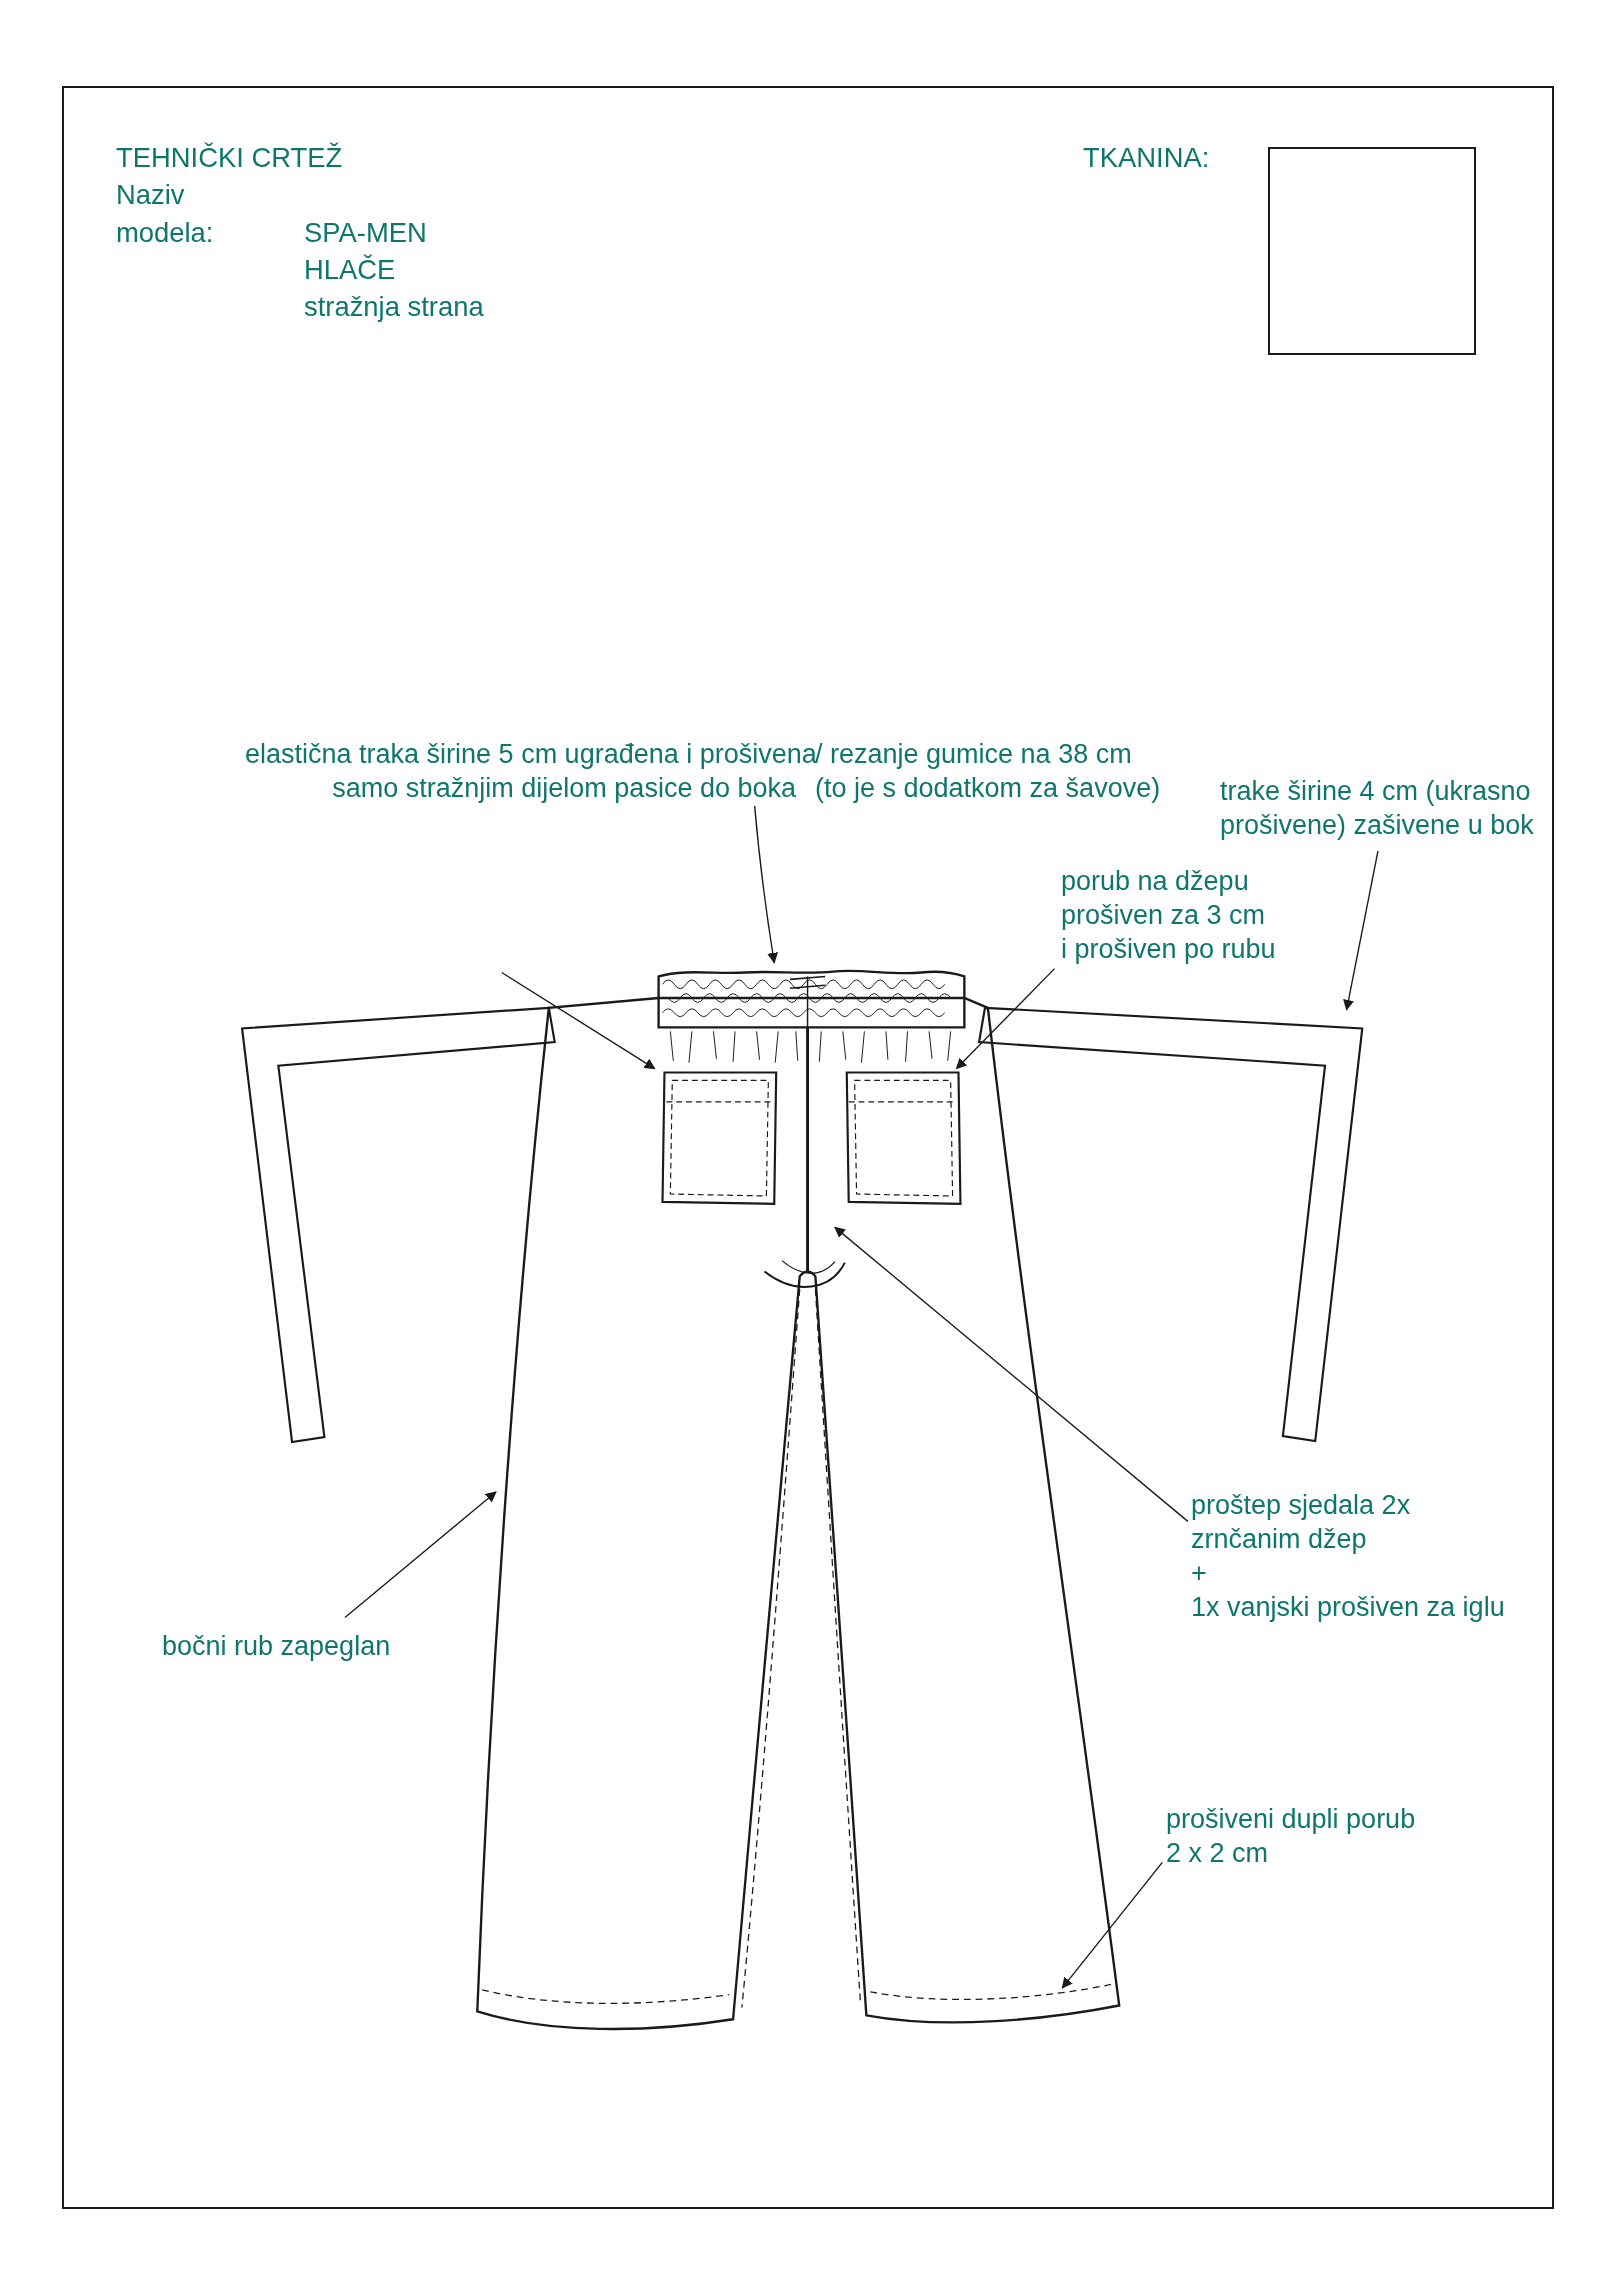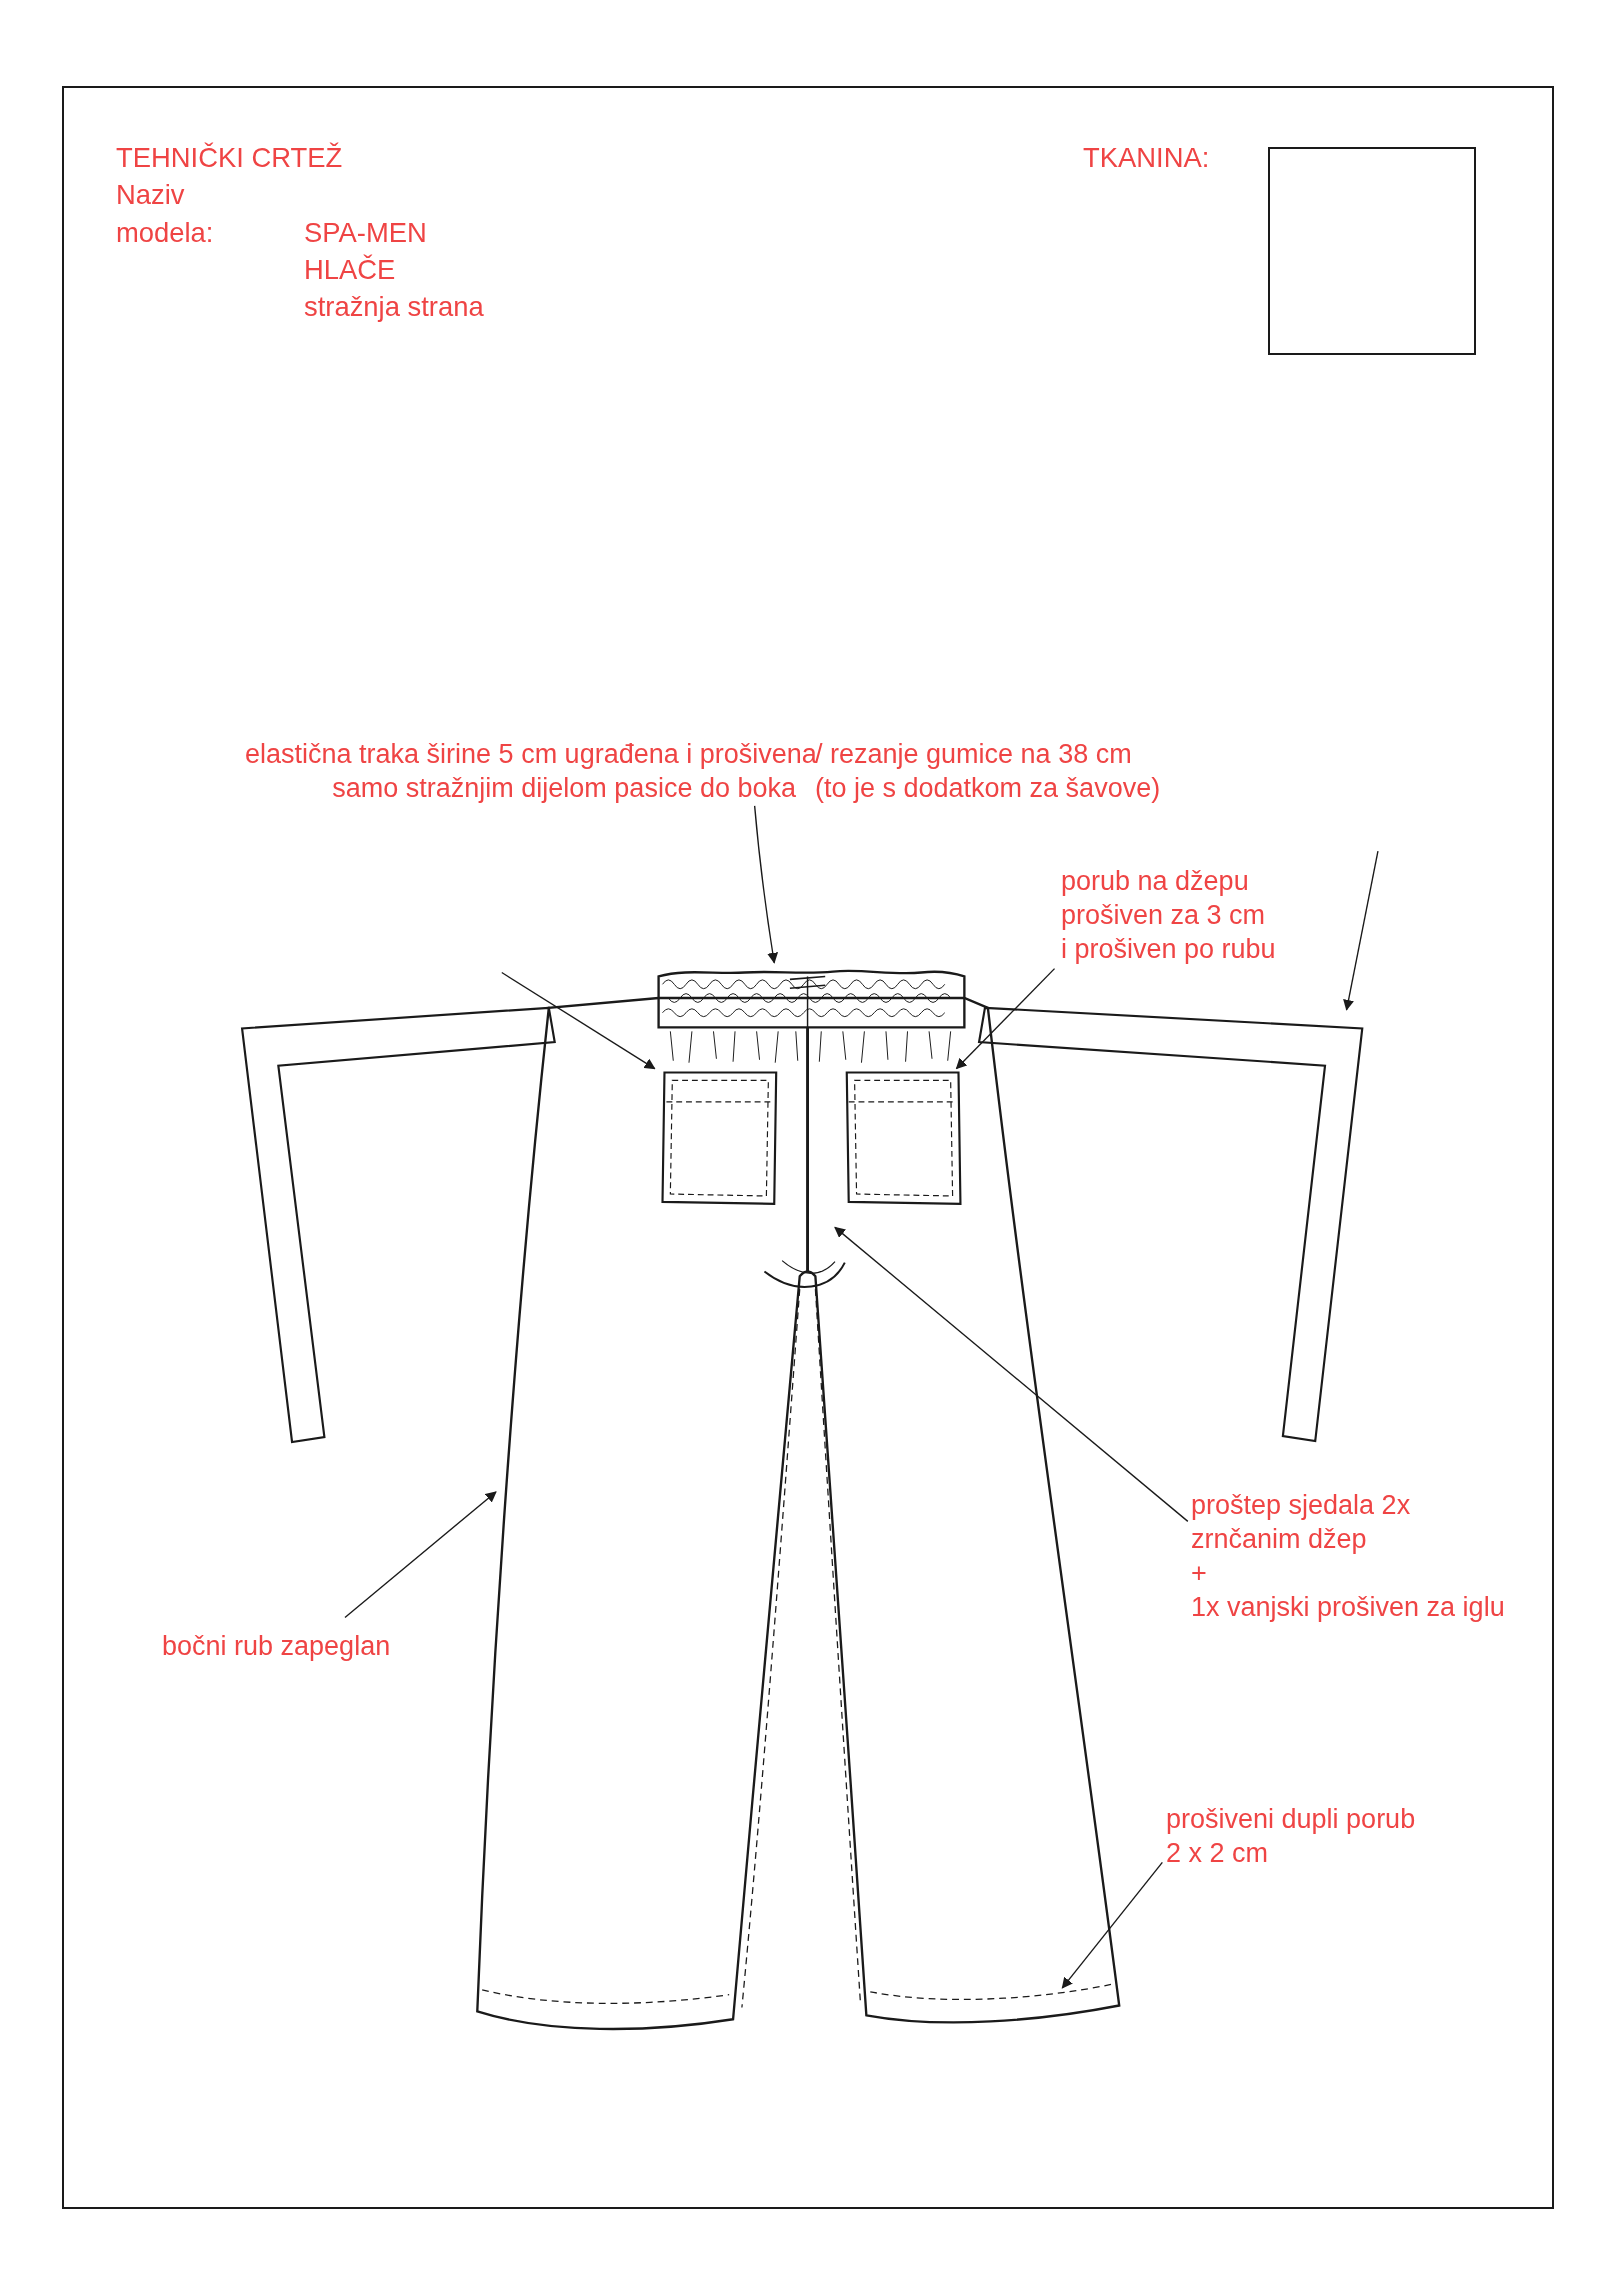--- a/index.html
+++ b/index.html
@@ -1,21 +1,21 @@
 <!DOCTYPE html>
 <html><head>
 <meta charset="utf-8">
 <style>
   html,body{margin:0;padding:0;background:#ffffff;}
   .page{
     position:relative;
     width:1621px;height:2293px;
     background:#ffffff;
     font-family:"Liberation Sans", sans-serif;
-    color:#ef4444;
+    color:#0f766e;
     overflow:hidden;
   }
   .frame{
     position:absolute;left:62px;top:86px;width:1492px;height:2123px;
     border:2.5px solid #1a1a1a;box-sizing:border-box;
   }
   .hdr{position:absolute;font-size:27.4px;line-height:37px;white-space:nowrap;}
   .ann{position:absolute;font-size:27px;line-height:34px;white-space:nowrap;}
   .ann.right{text-align:right;}
   .ann.center{text-align:center;}
@@ -118,20 +118,24 @@
   <div class="ann right" style="left:245px;top:737px;width:551px;">
     <div>elastična traka širine 5 cm ugrađena i prošivena</div>
     <div>samo stražnjim dijelom pasice do boka</div>
   </div>
 
   <div class="ann" style="left:815px;top:737px;">
     <div>/ rezanje gumice na 38 cm</div>
     <div>(to je s dodatkom za šavove)</div>
   </div>
 
+  <div class="ann center" style="left:1220px;top:774px;width:304px;">
+    <div>trake širine 4 cm (ukrasno</div>
+    <div>prošivene) zašivene u bok</div>
+  </div>
 
   <div class="ann" style="left:1061px;top:864px;">
     <div>porub na džepu</div>
     <div>prošiven za 3 cm</div>
     <div>i prošiven po rubu</div>
   </div>
 
 
   <div class="ann" style="left:1191px;top:1482px;margin-top:6px;">
     <div>proštep sjedala 2x</div>

